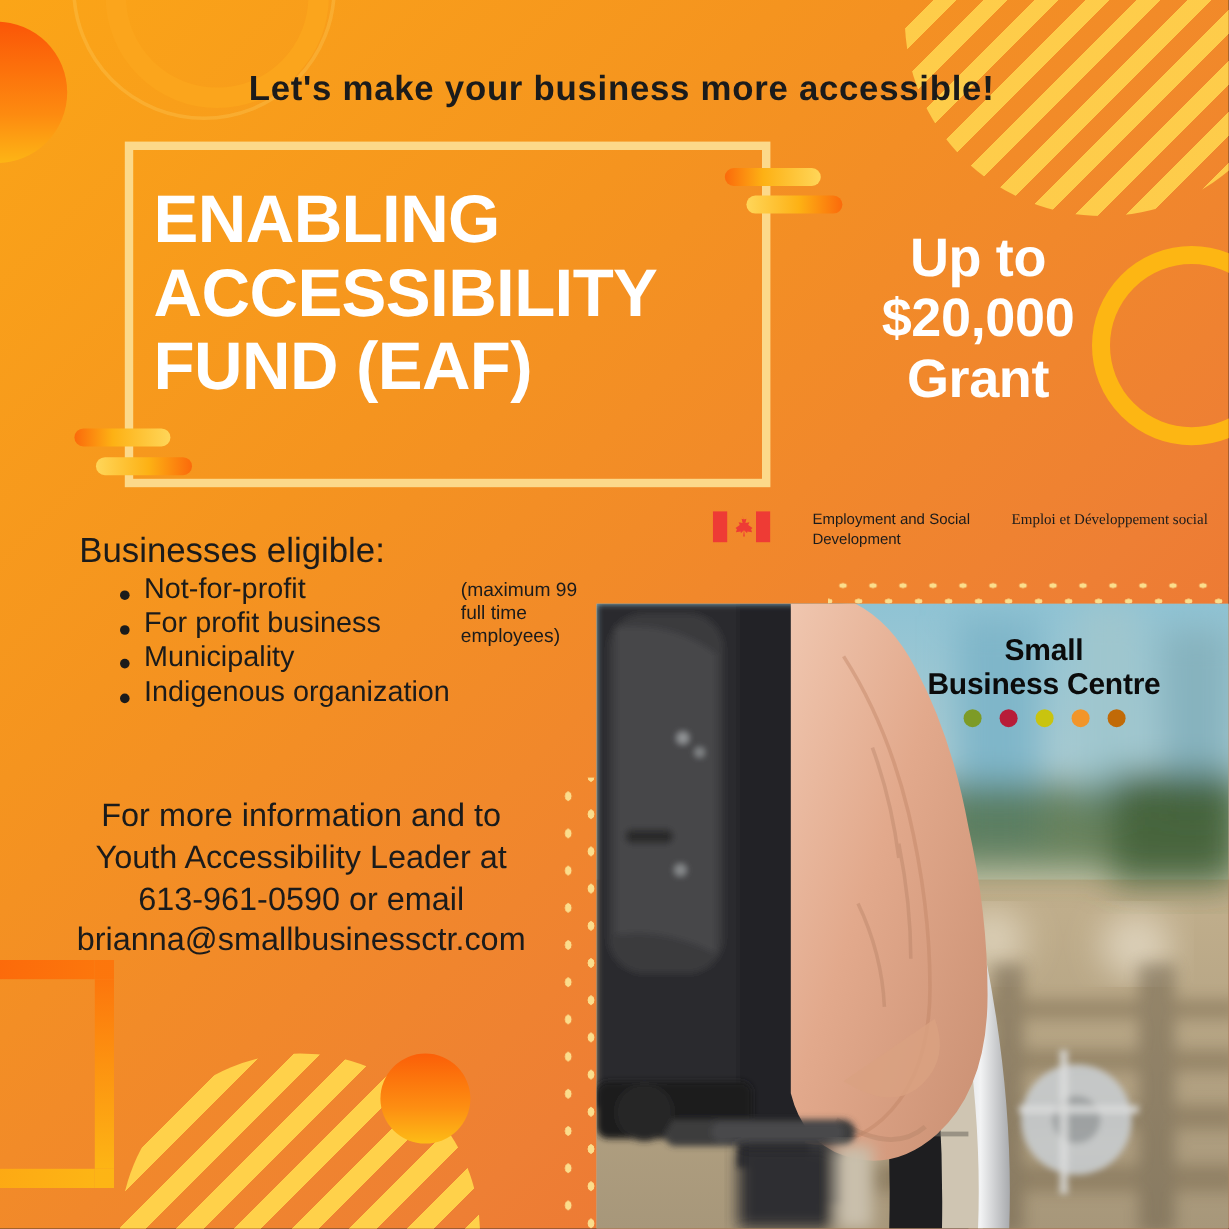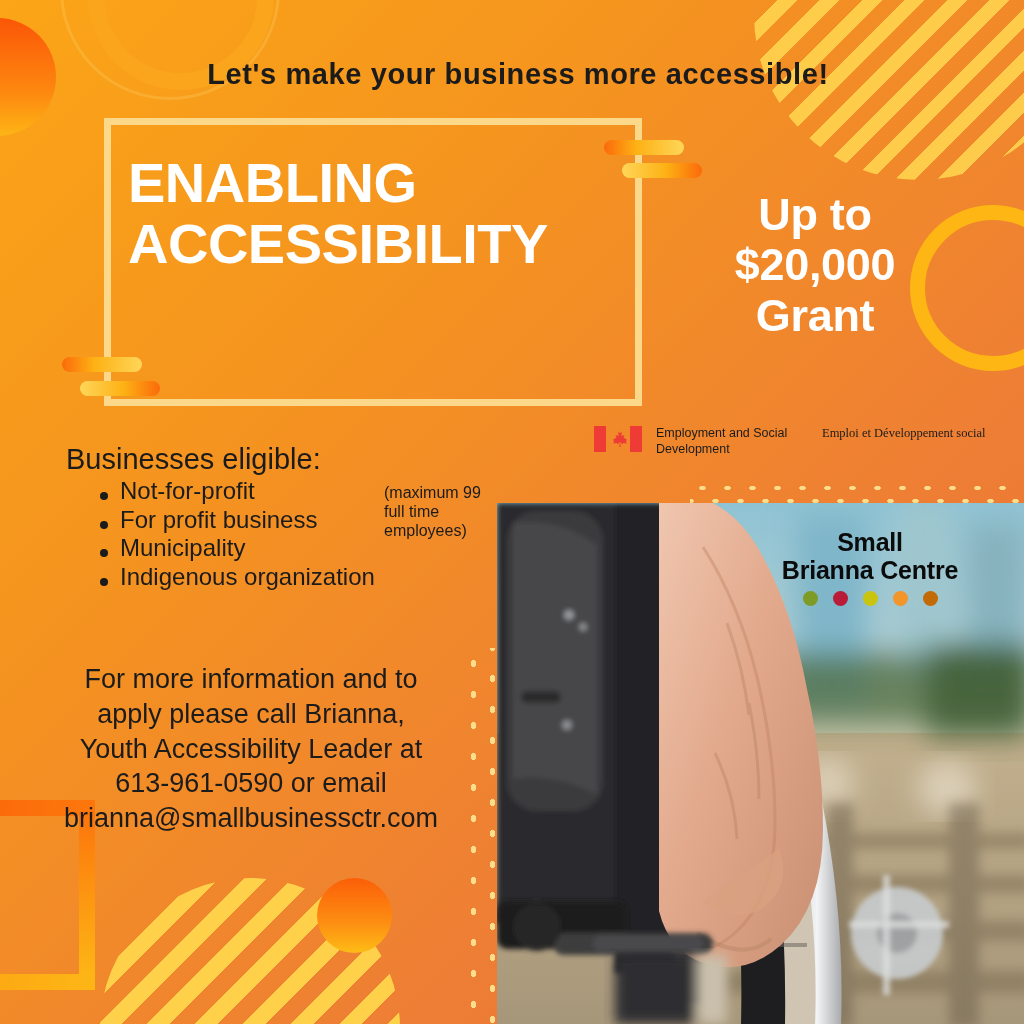--- a/index.html
+++ b/index.html
@@ -220,21 +220,21 @@
     align-items: flex-start;
     gap: 14px;
   }
   .flag { width: 48px; height: 26px; flex: none; }
   .gov-txt {
     font-size: 12.5px;
     line-height: 1.26;
     color: #1B1B1B;
     font-family: "Liberation Sans", sans-serif;
   }
-  .gov-en { width: 152px; }
+  .gov-en { width: 152px; margin-left: 21px; }
   .gov-fr { width: 170px; font-family: Liberation Serif, serif; }
 
   
   .photo {
     position: absolute;
     left: 497px; top: 503px;
     width: 527px; height: 521px;
     overflow: hidden;
     background: #B9A98D;
   }
@@ -276,20 +276,21 @@
   <div class="deco circle-solid-bl"></div>
   <div class="deco dots-col"></div>
   <div class="deco dots-row"></div>
 
   <div class="headline">Let's make your business more accessible!</div>
 
   <div class="frame"></div>
   <div class="title">
     <div>ENABLING</div>
     <div>ACCESSIBILITY</div>
+    <div>FUND (EAF)</div>
   </div>
   <div class="deco dash dash-r1"></div>
   <div class="deco dash dash-r2"></div>
   <div class="deco dash dash-l1"></div>
   <div class="deco dash dash-l2"></div>
 
   <div class="grant">
     <div>Up to</div>
     <div>$20,000</div>
     <div>Grant</div>
@@ -299,21 +300,20 @@
   <ul class="elig-list">
     <li>Not-for-profit</li>
     <li>For profit business</li>
     <li>Municipality</li>
     <li>Indigenous organization</li>
   </ul>
   <div class="maxnote">(maximum 99 full time employees)</div>
 
   <div class="contact">
     <div>For more information and to</div>
-    <div>apply please call Brianna,</div>
     <div>Youth Accessibility Leader at</div>
     <div>613-961-0590 or email</div>
     <div>brianna@smallbusinessctr.com</div>
   </div>
 
   <div class="gov">
     <svg class="flag" viewBox="0 0 48 26">
       <rect x="0" y="0" width="12" height="26" fill="#EE3B35"></rect>
       <rect x="36" y="0" width="12" height="26" fill="#EE3B35"></rect>
       <path fill="#EE3B35" d="M24 3.2l1.9 3.7 2.1-.6-.8 3.5 3.3-.5-1 2.2 3.6 2.6-1.2.9.8 2.6-3.9-.7-.2 1.5-2.5-2.5.6 5.2h-1.4l.6-5.2-2.5 2.5-.2-1.5-3.9.7.8-2.6-1.2-.9 3.6-2.6-1-2.2 3.3.5-.8-3.5 2.1.6z"></path>
@@ -429,21 +429,21 @@
       </g>
       <g filter="url(#blur6)">
         <rect x="200" y="452" width="30" height="69" fill="#C9BFAC"></rect>
         <rect x="118" y="452" width="80" height="69" fill="#2E2E30"></rect>
       </g>
     </svg>
   </div>
 
   <div class="sbc-logo">
     <div class="sbc-line">Small</div>
-    <div class="sbc-line">Brianna Centre</div>
+    <div class="sbc-line">Business Centre</div>
     <div class="sbc-dots">
       <span class="sbc-dot" style="background: rgb(125, 155, 38);"></span>
       <span class="sbc-dot" style="background: rgb(184, 28, 56);"></span>
       <span class="sbc-dot" style="background: rgb(201, 196, 15);"></span>
       <span class="sbc-dot" style="background: rgb(242, 149, 42);"></span>
       <span class="sbc-dot" style="background: rgb(193, 106, 7);"></span>
     </div>
   </div>
 
 </div>

